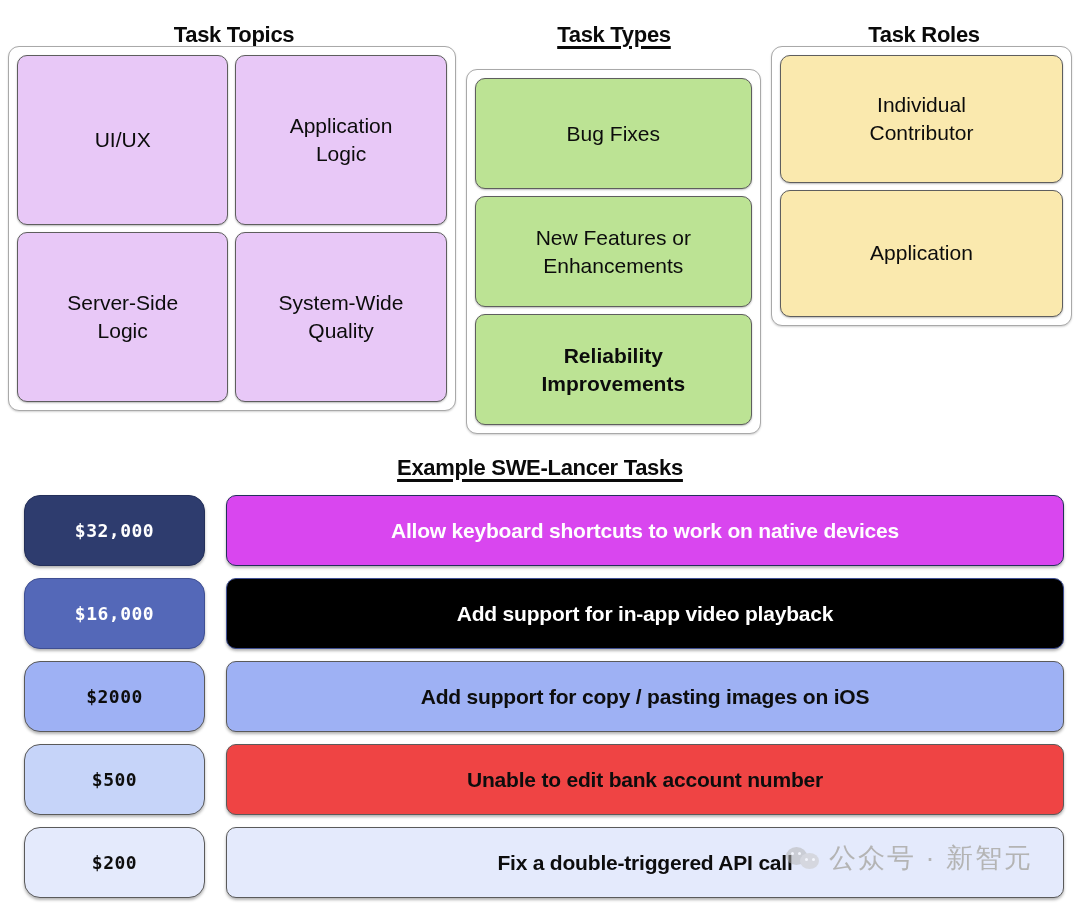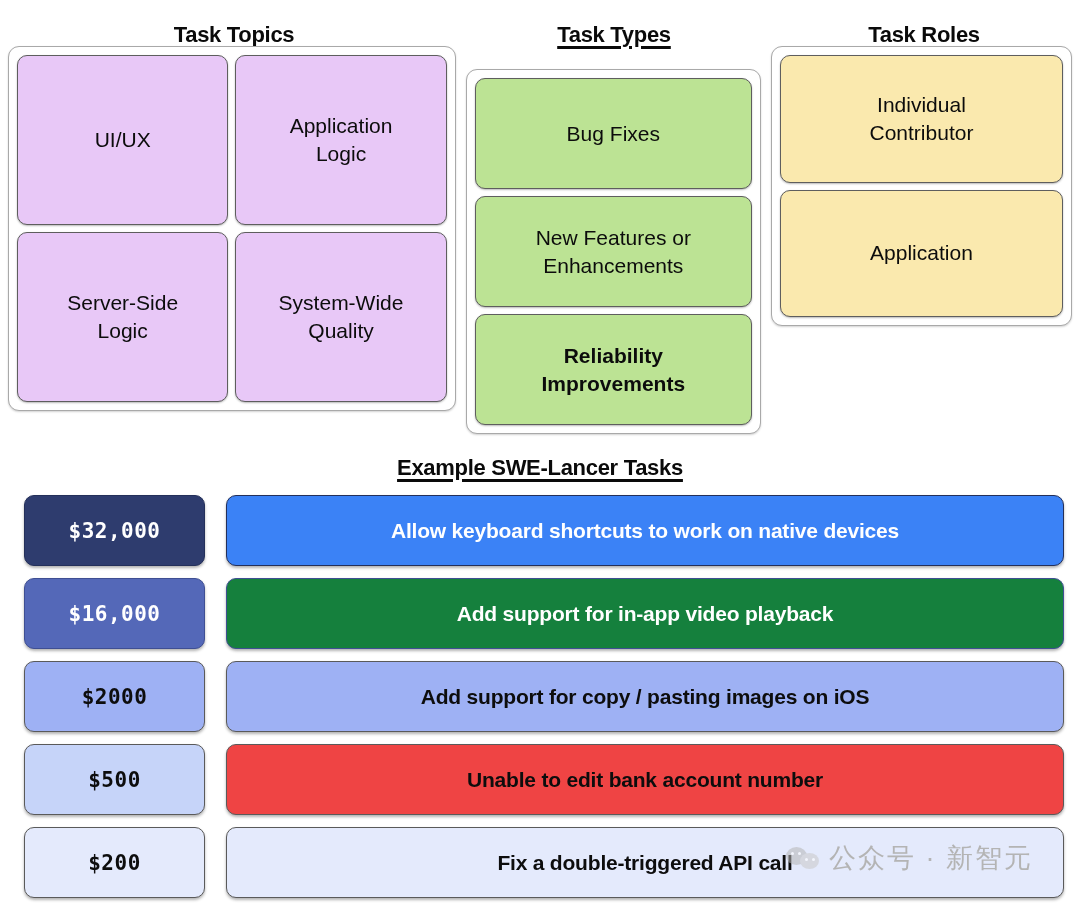--- a/index.html
+++ b/index.html
@@ -129,27 +129,27 @@
   .task-row {
     display: flex;
     align-items: stretch;
     gap: 21px;
     height: 71px;
     margin-bottom: 12px;
   }
   .price-box {
     width: 181px;
     flex: 0 0 181px;
-    border-radius: 10px;
+    border-radius: 16px;
     border: 1.5px solid #4a4a4a;
     display: flex;
     align-items: center;
     justify-content: center;
     font-family: "DejaVu Sans Mono", "Liberation Mono", monospace;
-    font-size: 21px;
+    font-size: 18px;
     font-weight: bold;
     letter-spacing: 0.5px;
     box-sizing: border-box;
     box-shadow: 0 2px 3px rgba(0,0,0,0.3);
   }
   .desc-box {
     flex: 1 1 auto;
     border-radius: 10px;
     border: 1.5px solid #4a4a4a;
     display: flex;
@@ -269,30 +269,30 @@
 <div class="tasks-title-wrap">
   <span class="tasks-title">Example SWE-Lancer Tasks</span>
 </div>
 
 <div class="task-list">
 
   <div class="task-row">
     <div class="price-box" style="background:#2e3c6e;color:#ffffff;border-color:#24305a;">
       <span>$32,000</span>
     </div>
-    <div class="desc-box" style="background:#3b82f6;color:#ffffff;border-color:#24305a;">
+    <div class="desc-box" style="background:#d946ef;color:#ffffff;border-color:#24305a;">
       <span>Allow keyboard shortcuts to work on native devices</span>
     </div>
   </div>
 
   <div class="task-row">
     <div class="price-box" style="background:#5468b8;color:#ffffff;border-color:#3f4f93;">
       <span>$16,000</span>
     </div>
-    <div class="desc-box" style="background:#15803d;color:#ffffff;border-color:#3f4f93;">
+    <div class="desc-box" style="background:#000000;color:#ffffff;border-color:#3f4f93;">
       <span>Add support for in-app video playback</span>
     </div>
   </div>
 
   <div class="task-row">
     <div class="price-box" style="background:#9eb1f4;color:#0d0d0d;border-color:#5a5a5a;">
       <span>$2000</span>
     </div>
     <div class="desc-box" style="background:#9eb1f4;color:#0d0d0d;border-color:#5a5a5a;">
       <span>Add support for copy / pasting images on iOS</span>

